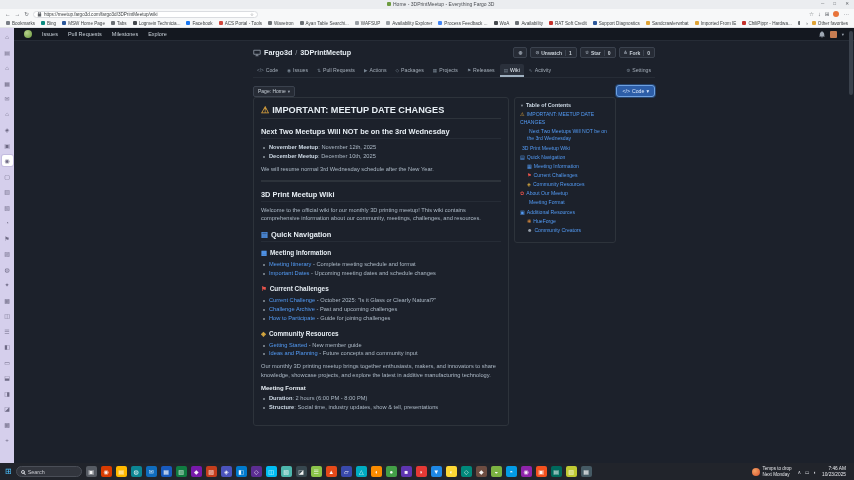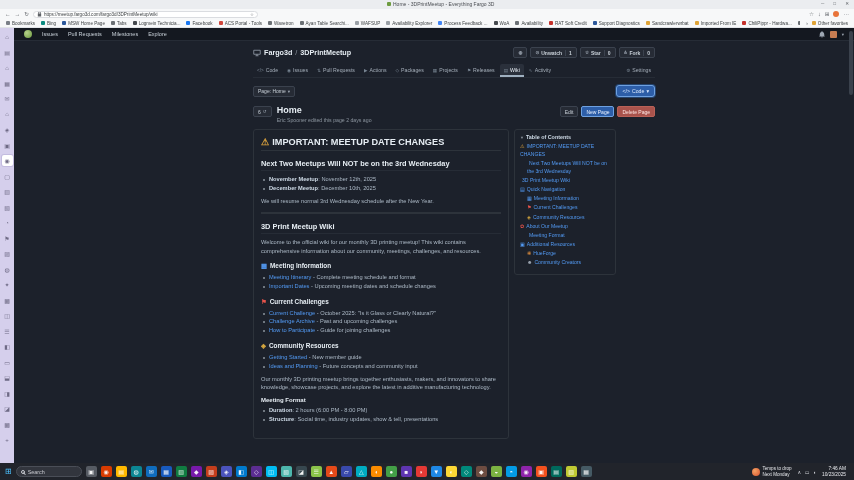--- a/index.html
+++ b/index.html
@@ -405,49 +405,35 @@
         <span>Page: Home</span>
         <span class="ic">▾</span>
       </span>
       <span class="code-btn">
         <span>&lt;/&gt;</span>
         <span>Code</span>
         <span>▾</span>
       </span>
     </div>
 
-    <div class="title-row">
-      <span class="btn">
-        <span>6</span>
-        <span class="ic">↺</span>
-      </span>
-      <div>
-        <div class="ttl">Home</div>
-        <div class="sub">Eric Spooner edited this page 2 days ago</div>
-      </div>
-      <div class="title-actions">
-        <span class="btn">Edit</span>
-        <span class="btn btn-primary">New Page</span>
-        <span class="btn btn-danger">Delete Page</span>
-      </div>
-    </div>
 
     <div class="content-row">
       <article>
         <h1><span class="hic c-yellow">⚠</span><span>IMPORTANT: MEETUP DATE CHANGES</span></h1>
         <h2>Next Two Meetups Will NOT be on the 3rd Wednesday</h2>
         <ul>
             <li><a></a><strong>November Meetup</strong><span>: November 12th, 2025</span><em></em></li>
             <li><a></a><strong>December Meetup</strong><span>: December 10th, 2025</span><em></em></li>
           </ul>
         <p>We will resume normal 3rd Wednesday schedule after the New Year.</p>
         <hr>
         <h2>3D Print Meetup Wiki</h2>
         <p>Welcome to the official wiki for our monthly 3D printing meetup! This wiki contains comprehensive information about our community, meetings, challenges, and resources.</p>
 
+        <h2><span class="hic c-blue">▤</span><span>Quick Navigation</span></h2>
 
         <h3><span class="hic c-blue">▦</span><span>Meeting Information</span></h3>
         <ul>
             <li><a>Meeting Itinerary</a><strong></strong><span> - Complete meeting schedule and format</span><em></em></li>
             <li><a>Important Dates</a><strong></strong><span> - Upcoming meeting dates and schedule changes</span><em></em></li>
           </ul>
 
         <h3><span class="hic c-red">⚑</span><span>Current Challenges</span></h3>
         <ul>
             <li><a>Current Challenge</a><strong></strong><span> - October 2025: "Is it Glass or Clearly Natural?"</span><em></em></li>

